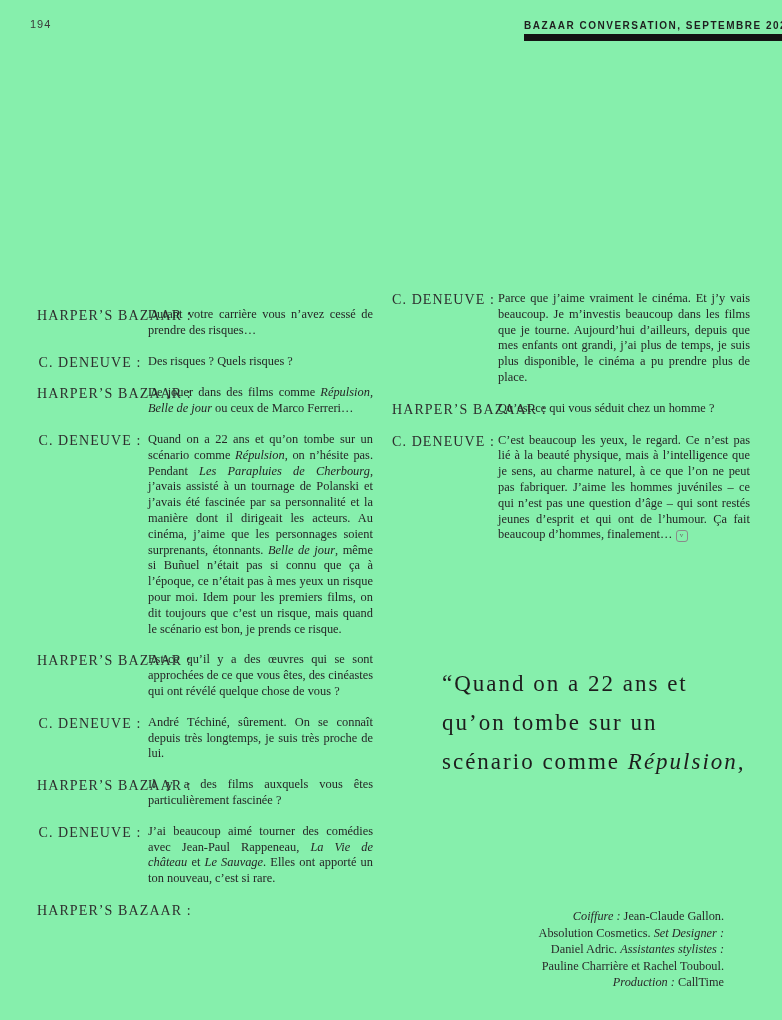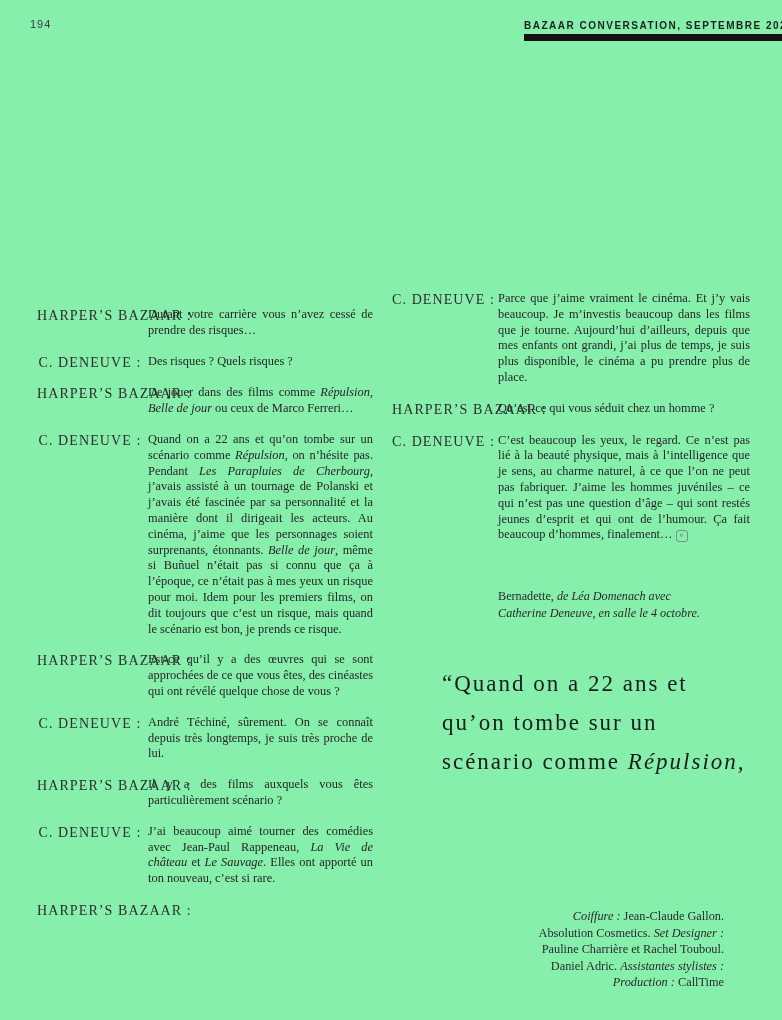--- a/index.html
+++ b/index.html
@@ -101,21 +101,21 @@
       <div class="entry">
         <div class="speaker">HARPER’S BAZAAR :</div>
         <div class="speech"><span>Est-ce qu’il y a des œuvres qui se sont approchées de ce que vous êtes, des cinéastes qui ont révélé quelque chose de vous ?</span></div>
       </div>
       <div class="entry">
         <div class="speaker">C. DENEUVE :</div>
         <div class="speech"><span>André Téchiné, sûrement. On se connaît depuis très longtemps, je suis très proche de lui.</span></div>
       </div>
       <div class="entry">
         <div class="speaker">HARPER’S BAZAAR :</div>
-        <div class="speech"><span>Il y a des films auxquels vous êtes particulièrement scénario ?</span></div>
+        <div class="speech"><span>Il y a des films auxquels vous êtes particulièrement fascinée ?</span></div>
       </div>
       <div class="entry">
         <div class="speaker">C. DENEUVE :</div>
         <div class="speech"><span>J’ai beaucoup aimé tourner des comédies avec Jean-Paul Rappeneau, </span><span class="it">La Vie de château</span><span> et </span><span class="it">Le Sauvage</span><span>. Elles ont apporté un ton nouveau, c’est si rare.</span></div>
       </div>
       <div class="entry">
         <div class="speaker">HARPER’S BAZAAR :</div>
       </div>
     </div>
 
@@ -127,32 +127,28 @@
       <div class="entry">
         <div class="speaker">HARPER’S BAZAAR :</div>
         <div class="speech"><span>Qu’est-ce qui vous séduit chez un homme ?</span></div>
       </div>
       <div class="entry">
         <div class="speaker">C. DENEUVE :</div>
         <div class="speech"><span>C’est beaucoup les yeux, le regard. Ce n’est pas lié à la beauté physique, mais à l’intelligence que je sens, au charme naturel, à ce que l’on ne peut pas fabriquer. J’aime les hommes juvéniles – ce qui n’est pas une question d’âge – qui sont restés jeunes d’esprit et qui ont de l’humour. Ça fait beaucoup d’hommes, finalement…</span> <span class="endmark">v</span></div>
       </div>
     </div>
 
-  <div class="film-note" id="film-note">
-      <div><span>Bernadette,</span><span class="it"> de Léa Domenach avec</span></div>
-      <div><span class="it">Catherine Deneuve, en salle le 4 octobre.</span></div>
-    </div>
 
   <blockquote class="pull-quote" id="pull-quote">
       <div><span>“Quand on a 22 ans et</span></div>
       <div><span>qu’on tombe sur un</span></div>
       <div><span>scénario comme </span><span class="it">Répulsion,</span></div>
     </blockquote>
 
   <div class="credits" id="credits">
       <div><span class="it">Coiffure :</span><span> Jean-Claude Gallon.</span></div>
       <div><span>Absolution Cosmetics. </span><span class="it">Set Designer :</span></div>
+      <div><span>Daniel Adric. </span><span class="it">Assistantes stylistes :</span></div>
       <div><span>Pauline Charrière et Rachel Touboul.</span></div>
-      <div><span>Daniel Adric. </span><span class="it">Assistantes stylistes :</span></div>
       <div><span class="it">Production :</span><span> CallTime</span></div>
     </div>
 
 </div>
 
 </body></html>

